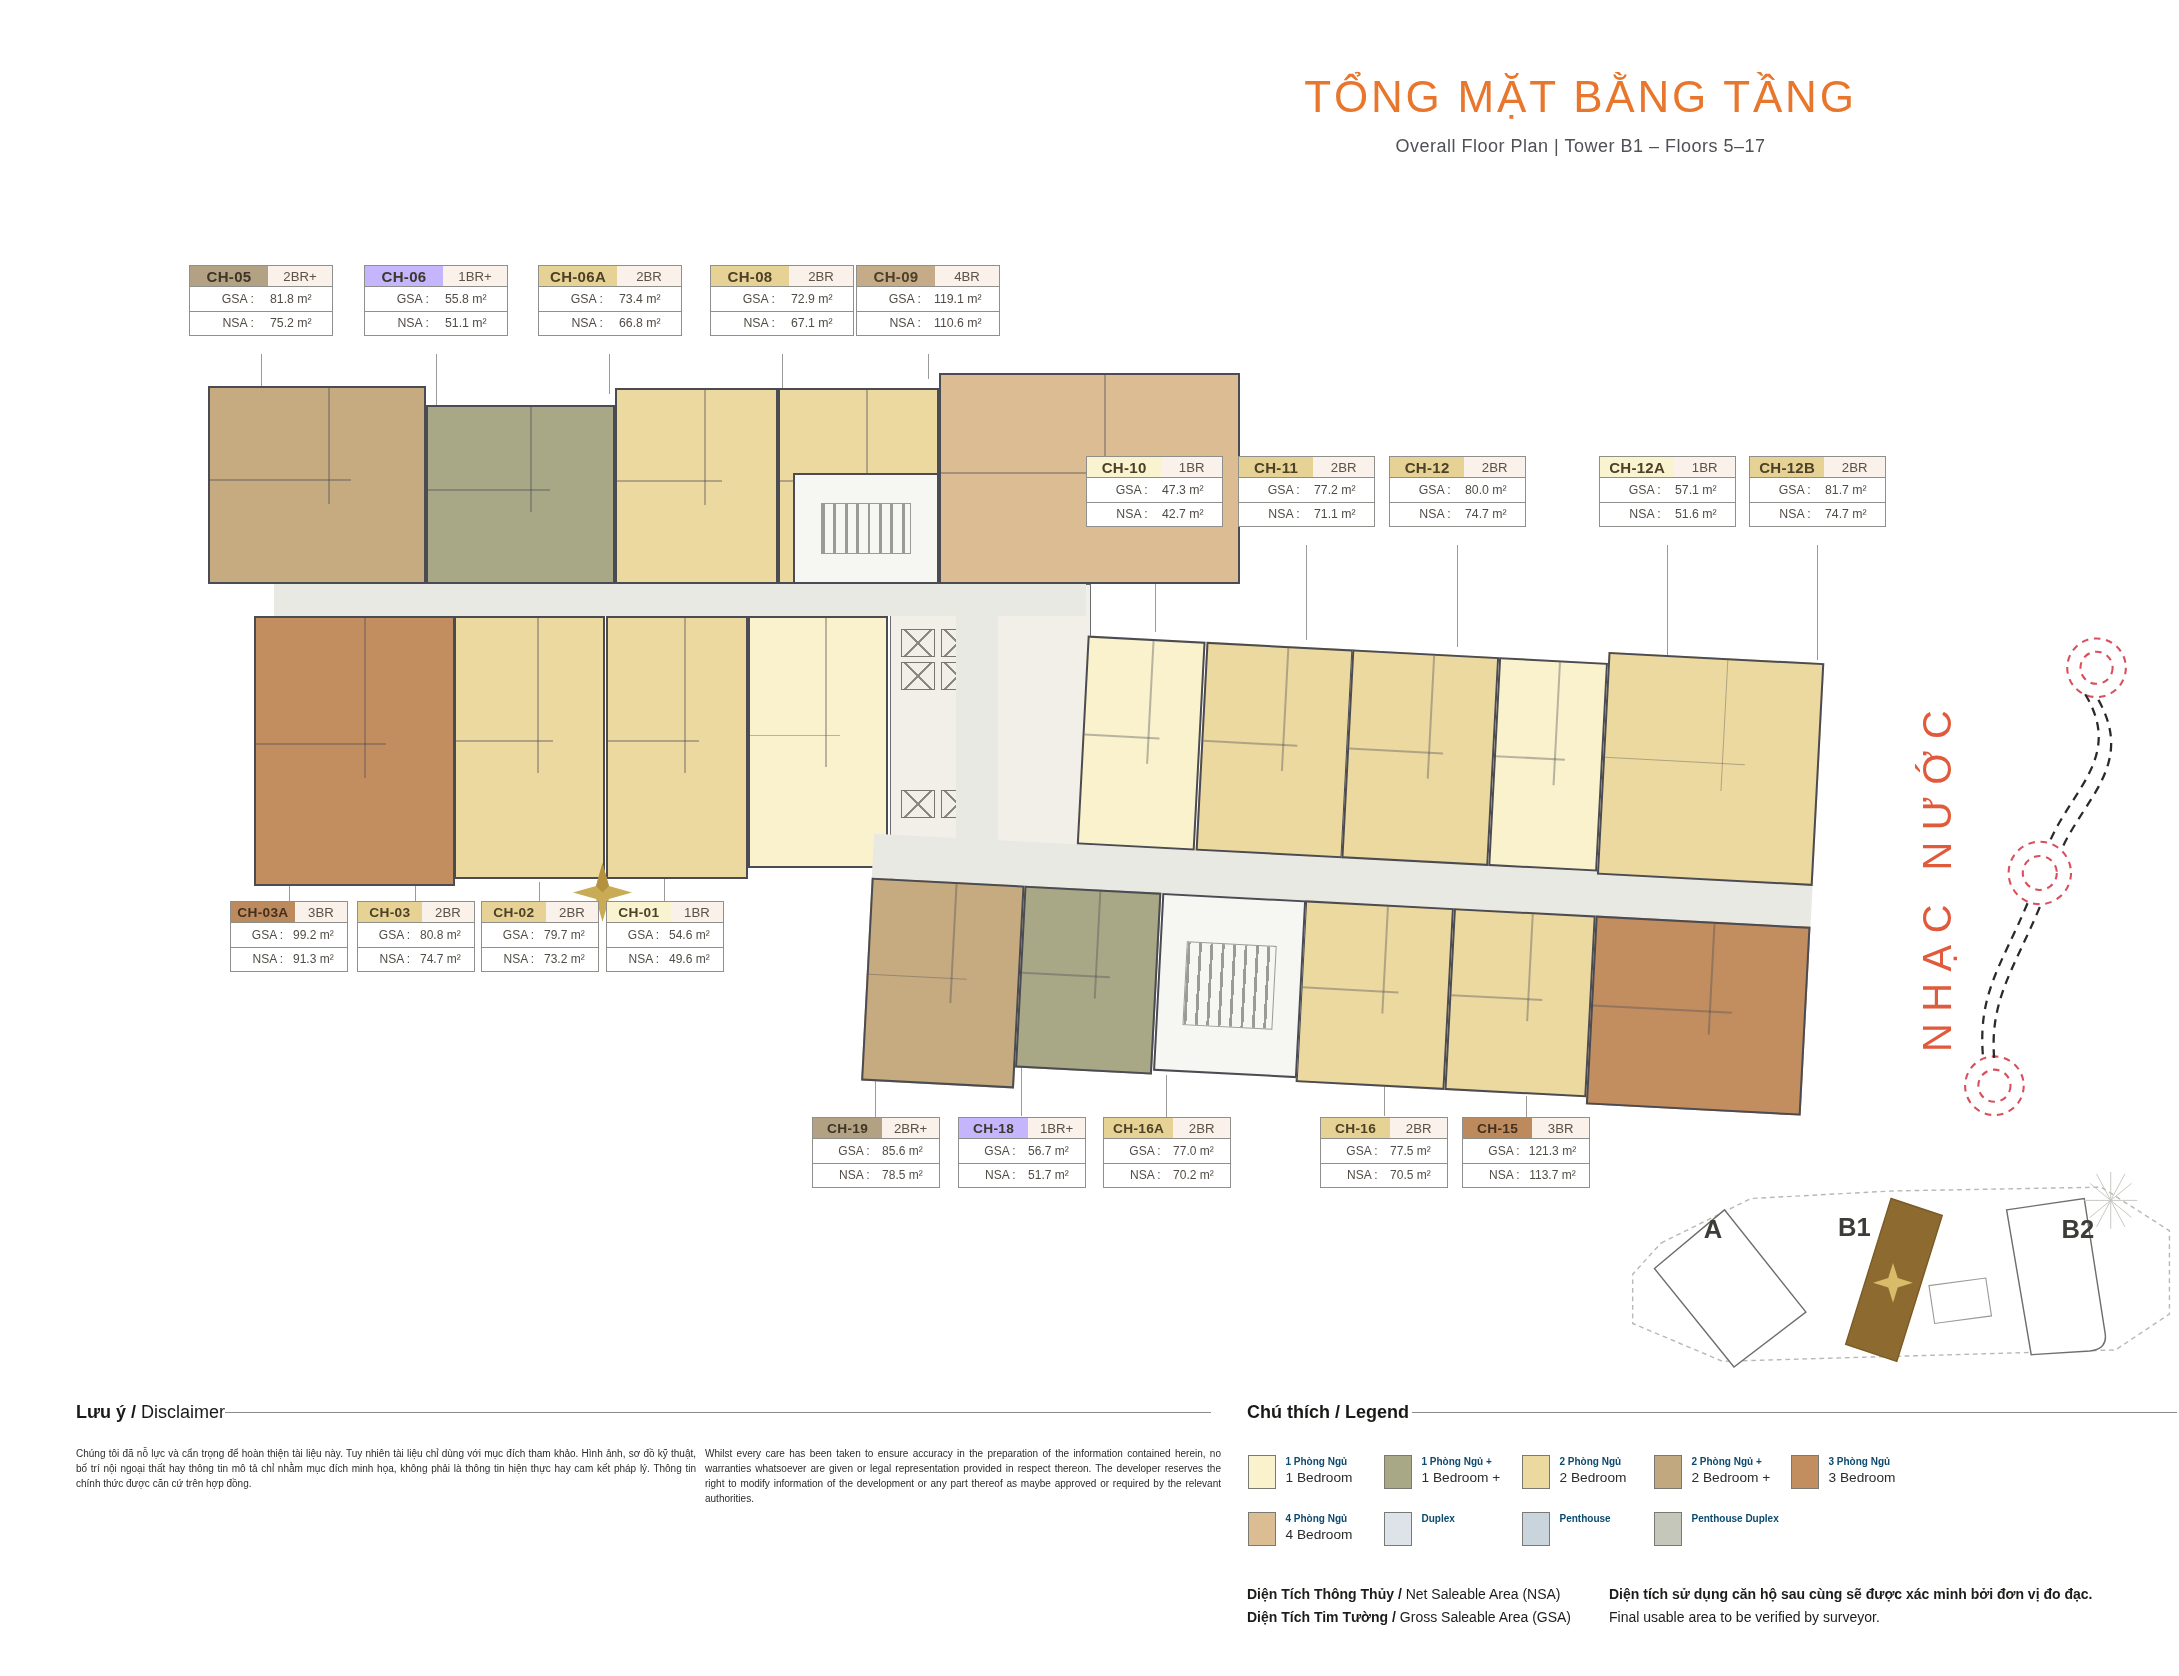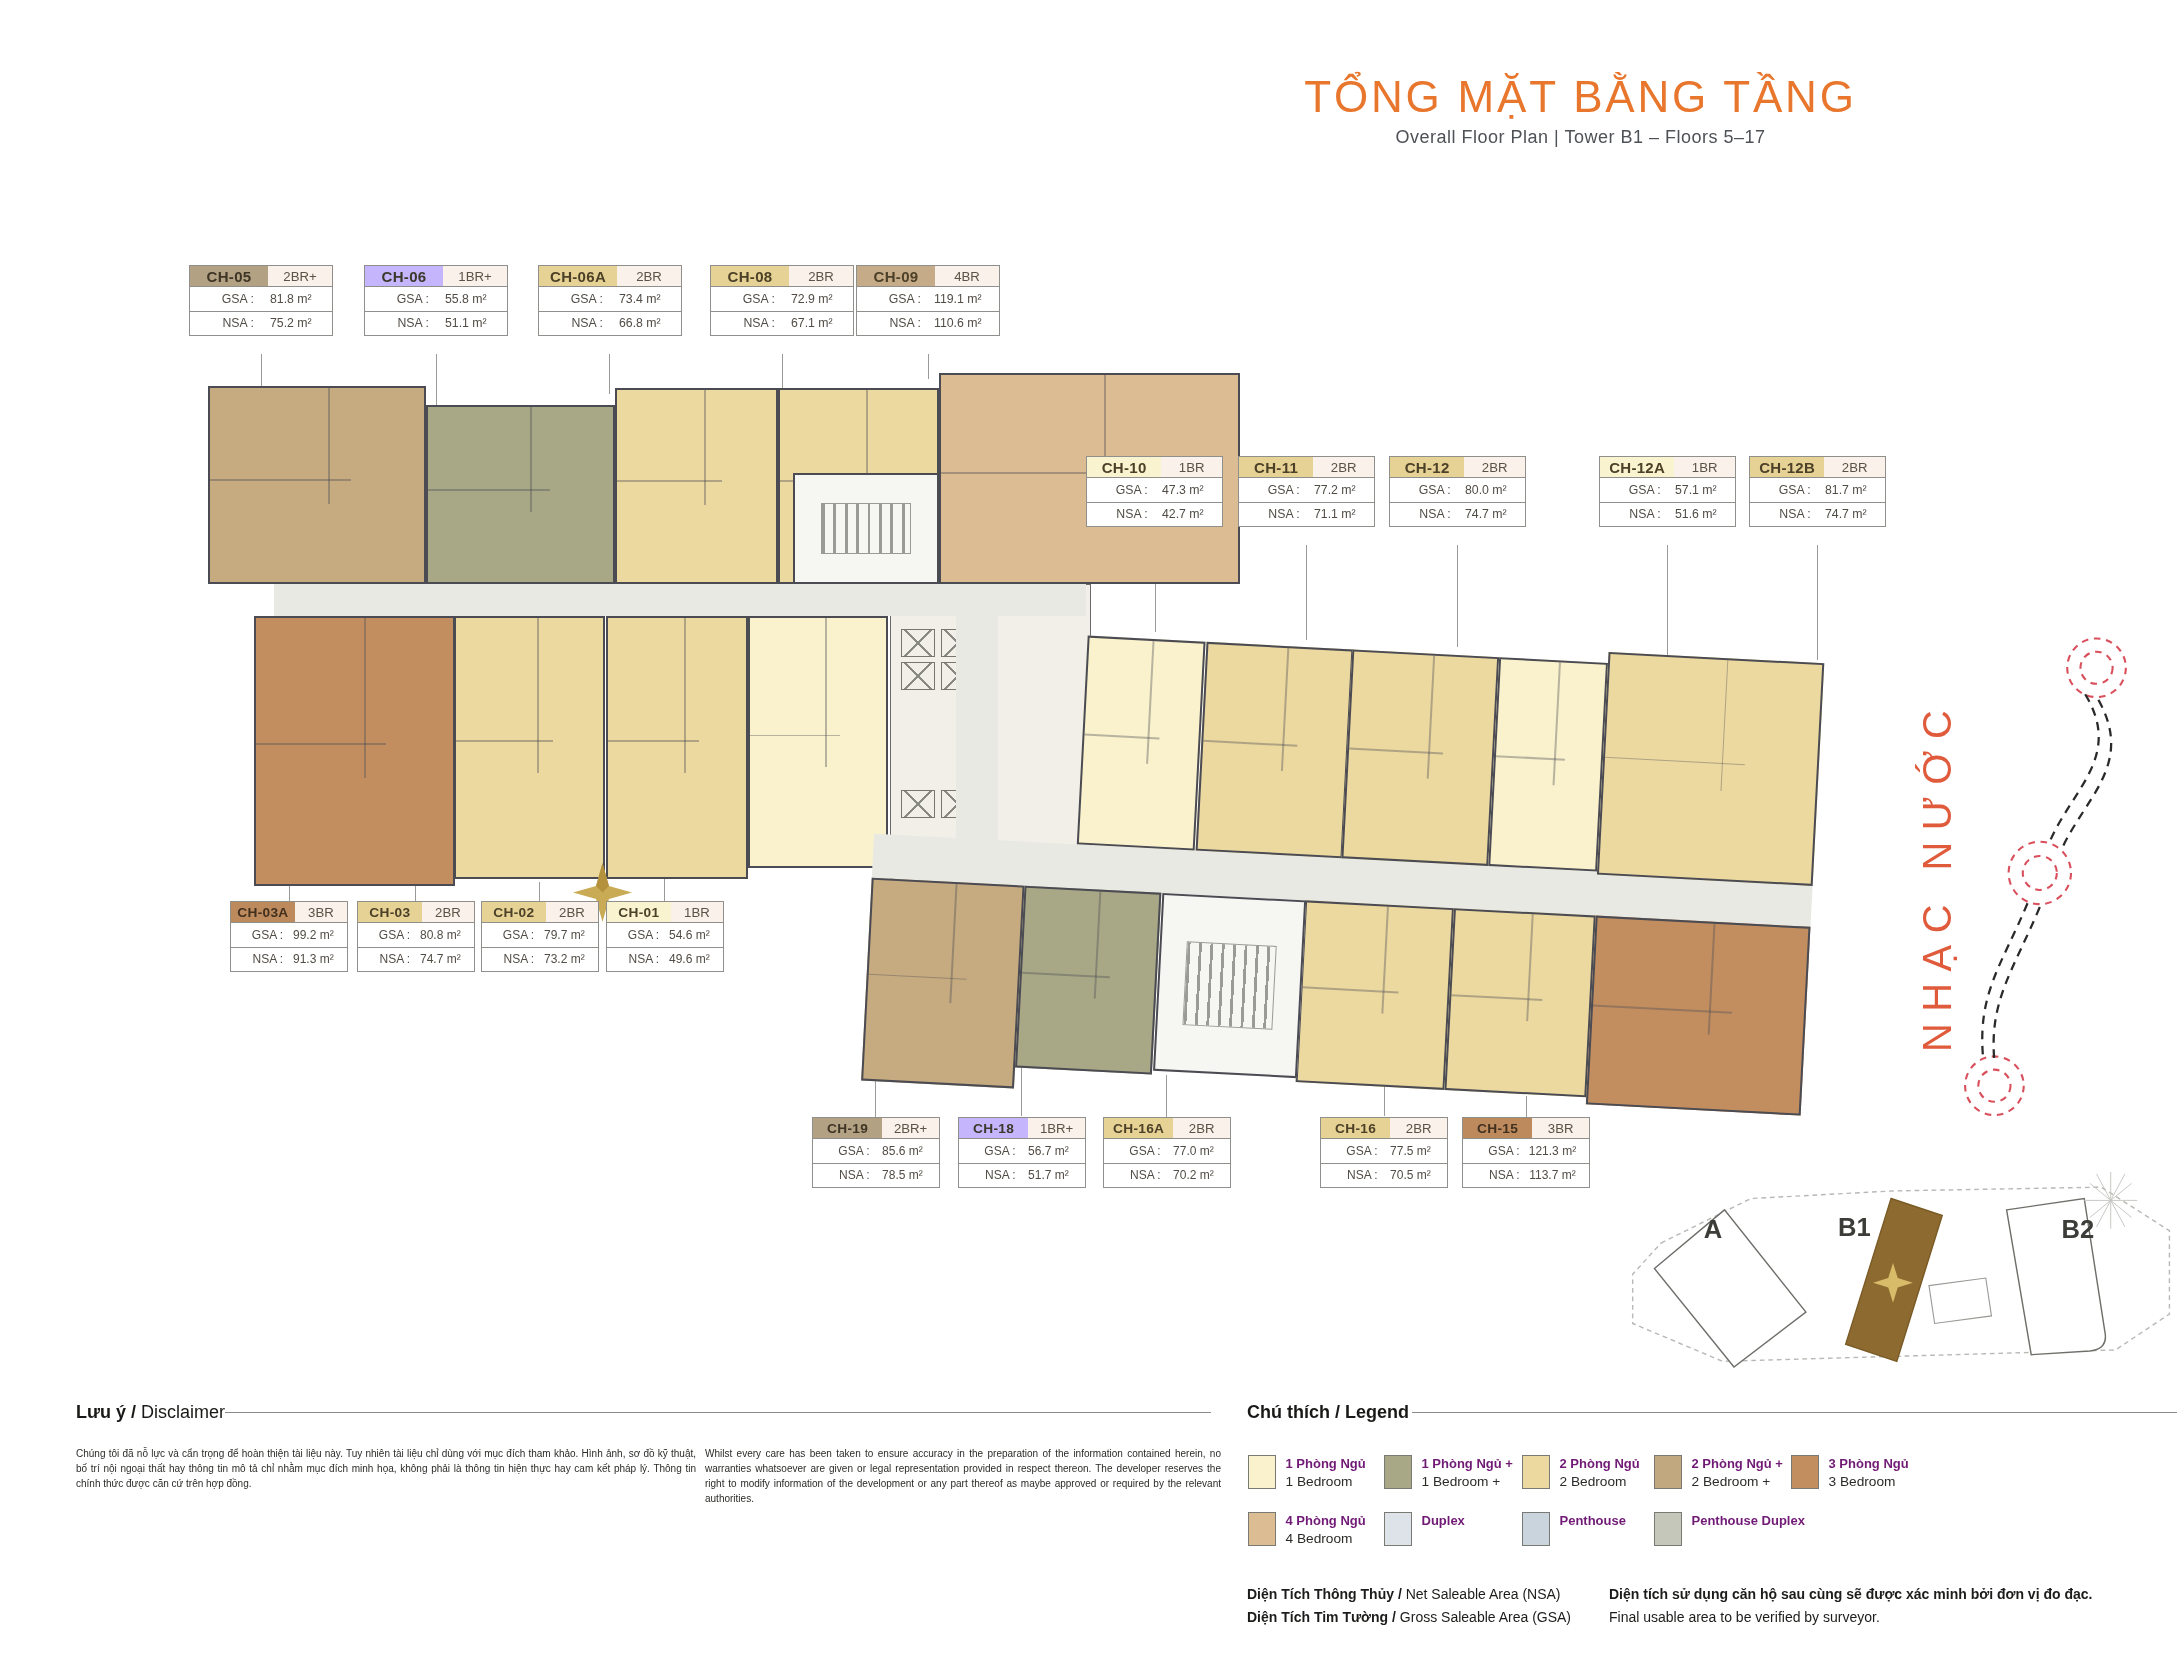--- a/index.html
+++ b/index.html
@@ -2,21 +2,21 @@
 <html style="font-size:15px"><head>
 <meta charset="utf-8">
 <style>
   html,body{margin:0;padding:0;background:#fff;}
   .page{position:relative;width:2179px;height:1677px;background:#fff;overflow:hidden;
         font-family:"Liberation Sans",sans-serif;}
 
   
   .title-block{position:absolute;left:1287px;top:71px;width:587px;text-align:center;}
   .title-l1,.title-l2{font-size:44px;letter-spacing:2.8px;color:#e8762c;font-weight:400;line-height:1.18;}
-  .title-sub{font-size:18px;color:#4e5156;margin-top:4px;letter-spacing:0.5px;}
+  .title-sub{font-size:18px;color:#4e5156;margin-top:13px;letter-spacing:0.5px;}
 
   
   .card{position:absolute;width:144px;background:#fff;z-index:6;}
   .card.md{width:137px;}
   .card.sm{width:118px;}
   .card.bm{width:128px;}
   .card-top{display:flex;height:22px;border:0.9px solid #8f8f8b;box-sizing:border-box;}
   .card-code{width:55%;display:flex;align-items:center;justify-content:center;font-weight:bold;
              font-size:15px;color:#4c4128;letter-spacing:0.3px;}
   .card-type{width:45%;background:#f9f1ea;display:flex;align-items:center;justify-content:center;
@@ -61,21 +61,21 @@
   
   .sec-head{position:absolute;font-size:18px;color:#191917;z-index:5;}
   .sec-head b{font-weight:bold;margin-top:28px;}
   .rule{position:absolute;height:1.4px;background:#8a8a86;}
   .body-txt{position:absolute;font-size:10px;line-height:1.5;color:#2b2b28;text-align:justify;}
   .leg-item{position:absolute;display:flex;gap:9.5px;z-index:5;}
   .sw{width:28px;height:34px;border:0.9px solid #7a7a74;box-sizing:border-box;flex:none;}
   .sw-0{background:#faf2cc;} .sw-1{background:#a9a886;} .sw-2{background:#ecd9a0;}
   .sw-3{background:#c2a87e;} .sw-4{background:#c28e60;} .sw-5{background:#dcbc92;}
   .sw-6{background:#dde3e9;} .sw-7{background:#c9d4dc;} .sw-8{background:#c5c7ba;}
-  .leg-vi{font-weight:bold;font-size:13px;color:#701a75;line-height:1.35;}
+  .leg-vi{font-weight:bold;font-size:10px;color:#0c4a6e;line-height:1.35;}
   .leg-en{font-size:13.7px;color:#2b2b28;line-height:1.35;}
   .def-line{position:absolute;font-size:14px;color:#1c1c1a;white-space:nowrap;}
   .def-line b{font-weight:bold;}
   .keyplan{position:absolute;z-index:4;}
   .star{position:absolute;z-index:5;}
 </style>
 </head>
 <body>
 
 <div class="page">

